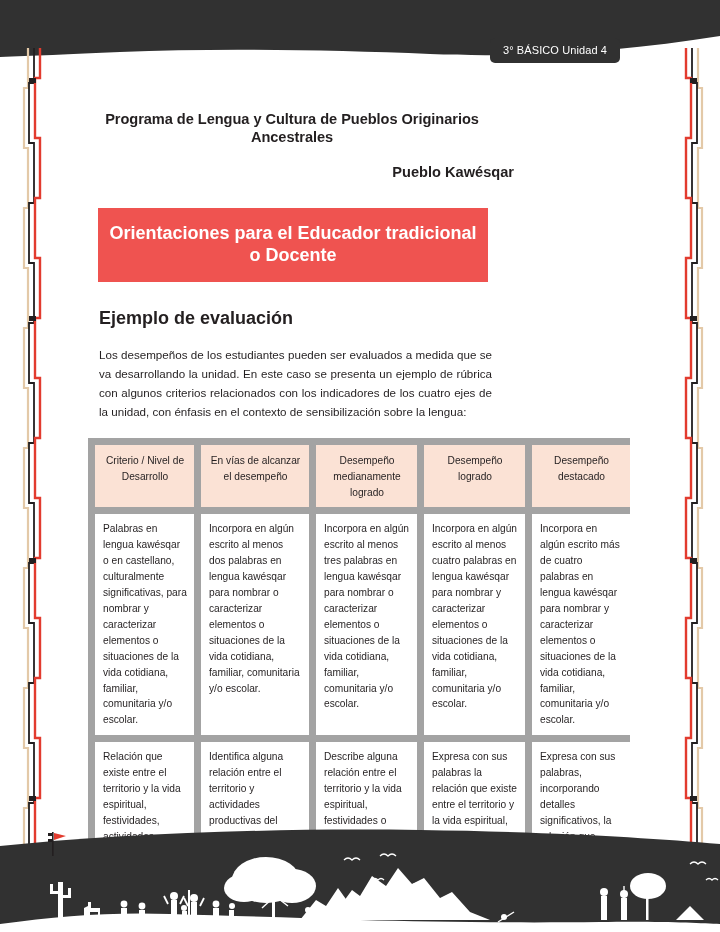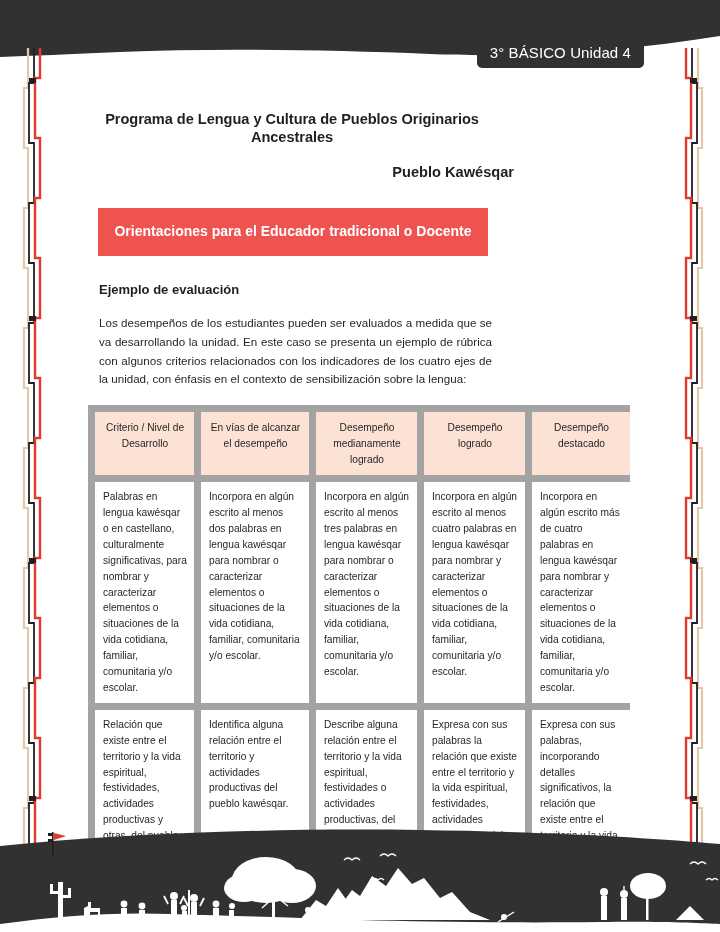--- a/index.html
+++ b/index.html
@@ -36,24 +36,24 @@
     height: 800px;
     z-index: 6;
   }
   .side-border.left  { left: 18px; }
   .side-border.right { right: 12px; }
 
   
   .unit-badge {
     position: absolute;
     top: 38px;
-    right: 76px;
+    right: 100px;
     background: #313131;
     color: #ffffff;
-    font-size: 15px;
+    font-size: 11px;
     font-weight: 400;
     padding: 6px 13px 7px 13px;
     border-radius: 5px;
     letter-spacing: 0.1px;
     white-space: nowrap;
     z-index: 9;
     font-family: "Liberation Sans", sans-serif;
   }
 
   
@@ -76,28 +76,28 @@
     text-align: right;
     font-size: 14.6px;
     font-weight: bold;
     margin: 18px 70px 0 70px;
   }
   .red-banner {
     margin: 28px 96px 0 98px;
     background: #ef5350;
     color: #ffffff;
     text-align: center;
-    font-size: 14px;
+    font-size: 18px;
     font-weight: bold;
     padding: 15px 8px 16px 8px;
     line-height: 1.2;
   }
   .section-heading {
     margin: 26px 0 12px 99px;
-    font-size: 13px;
+    font-size: 18px;
     font-weight: bold;
   }
   .intro-paragraph {
     margin: 17px 92px 0 99px;
     font-size: 11.6px;
     line-height: 1.63;
     text-align: justify;
     text-justify: inter-word;
   }
 

